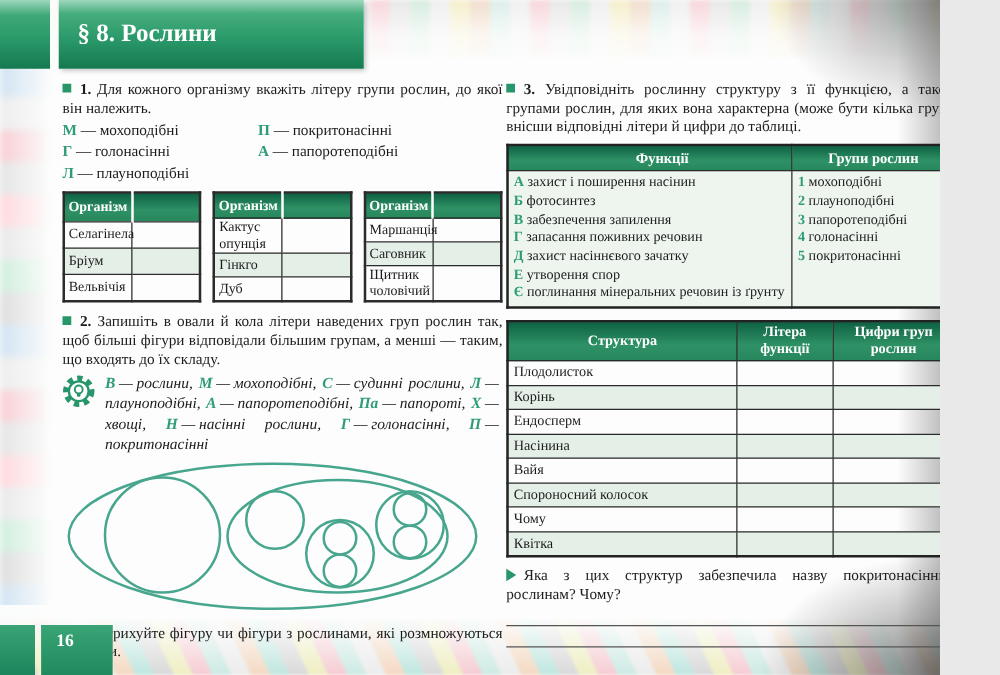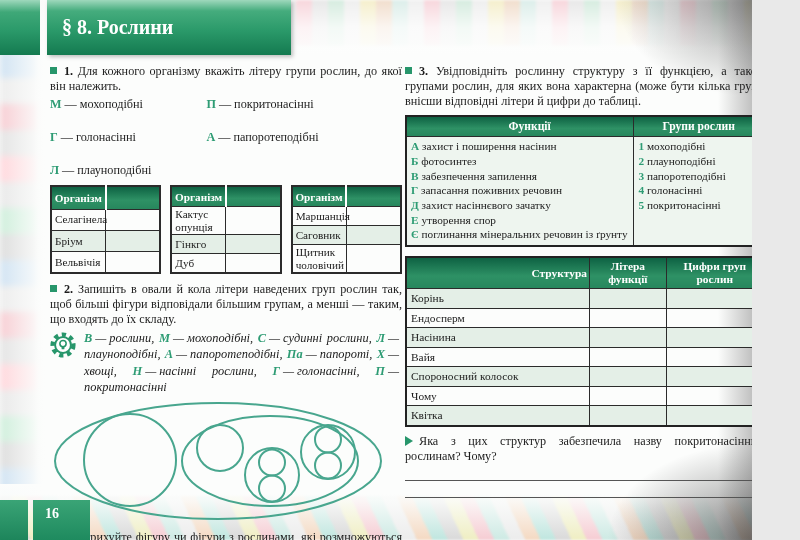--- a/index.html
+++ b/index.html
@@ -54,21 +54,21 @@
   .num{font-weight:bold;}
   .sq{display:inline-block;width:7px;height:7px;background:#27966b;margin-right:7px;
       vertical-align:1px;}
   .tri{display:inline-block;width:0;height:0;border-left:8px solid #27966b;
       border-top:5px solid transparent;border-bottom:5px solid transparent;
       margin-right:6px;vertical-align:-1px;}
   .glt{color:#2e9c74;font-weight:bold;}
   .dash{margin:0 3px;}
 
   
-  .legend1{display:grid;grid-template-columns:1fr 1.25fr;row-gap:18px;
+  .legend1{display:grid;grid-template-columns:1fr 1.25fr;row-gap:2px;
     font-size:12.2px;margin:3px 0 7px 0;}
 
   
   .mini-tables{display:flex;gap:9px;}
   table.mini{border-collapse:collapse;border:2px solid #2b2b2b;font-size:11.2px;
     width:112px;table-layout:fixed;padding-left:34px;}
   table.mini th{background:linear-gradient(180deg,#0e6243 0%,#2e9165 60%,#27875d 100%);
     color:#fff;font-weight:bold;font-size:11.2px;height:17px;border:1px solid #2b2b2b;
     border-right:2px solid #fff;}
   table.mini th.blank{border-right:1px solid #2b2b2b;border-left:none;}
@@ -273,24 +273,29 @@
           <div class="fn-line"><span class="glt">4</span> <span>голонасінні</span></div>
           <div class="fn-line"><span class="glt">5</span> <span>покритонасінні</span></div>
         </td>
       </tr>
     </tbody>
       </table>
 
     <table class="struct">
       <tbody>
           <tr>
-        <th style="width:52%;text-align:right;">Структура</th>
+        <th style="width:52%;">Структура</th>
         <th style="width:21%;">Літера функції</th>
         <th style="width:27%;text-align:center;">Цифри груп рослин</th>
       </tr>
+      <tr>
+            <td>Плодолисток</td>
+            <td></td>
+            <td></td>
+          </tr>
       <tr class="shade">
             <td>Корінь</td>
             <td></td>
             <td></td>
           </tr>
       <tr>
             <td>Ендосперм</td>
             <td></td>
             <td></td>
           </tr>

